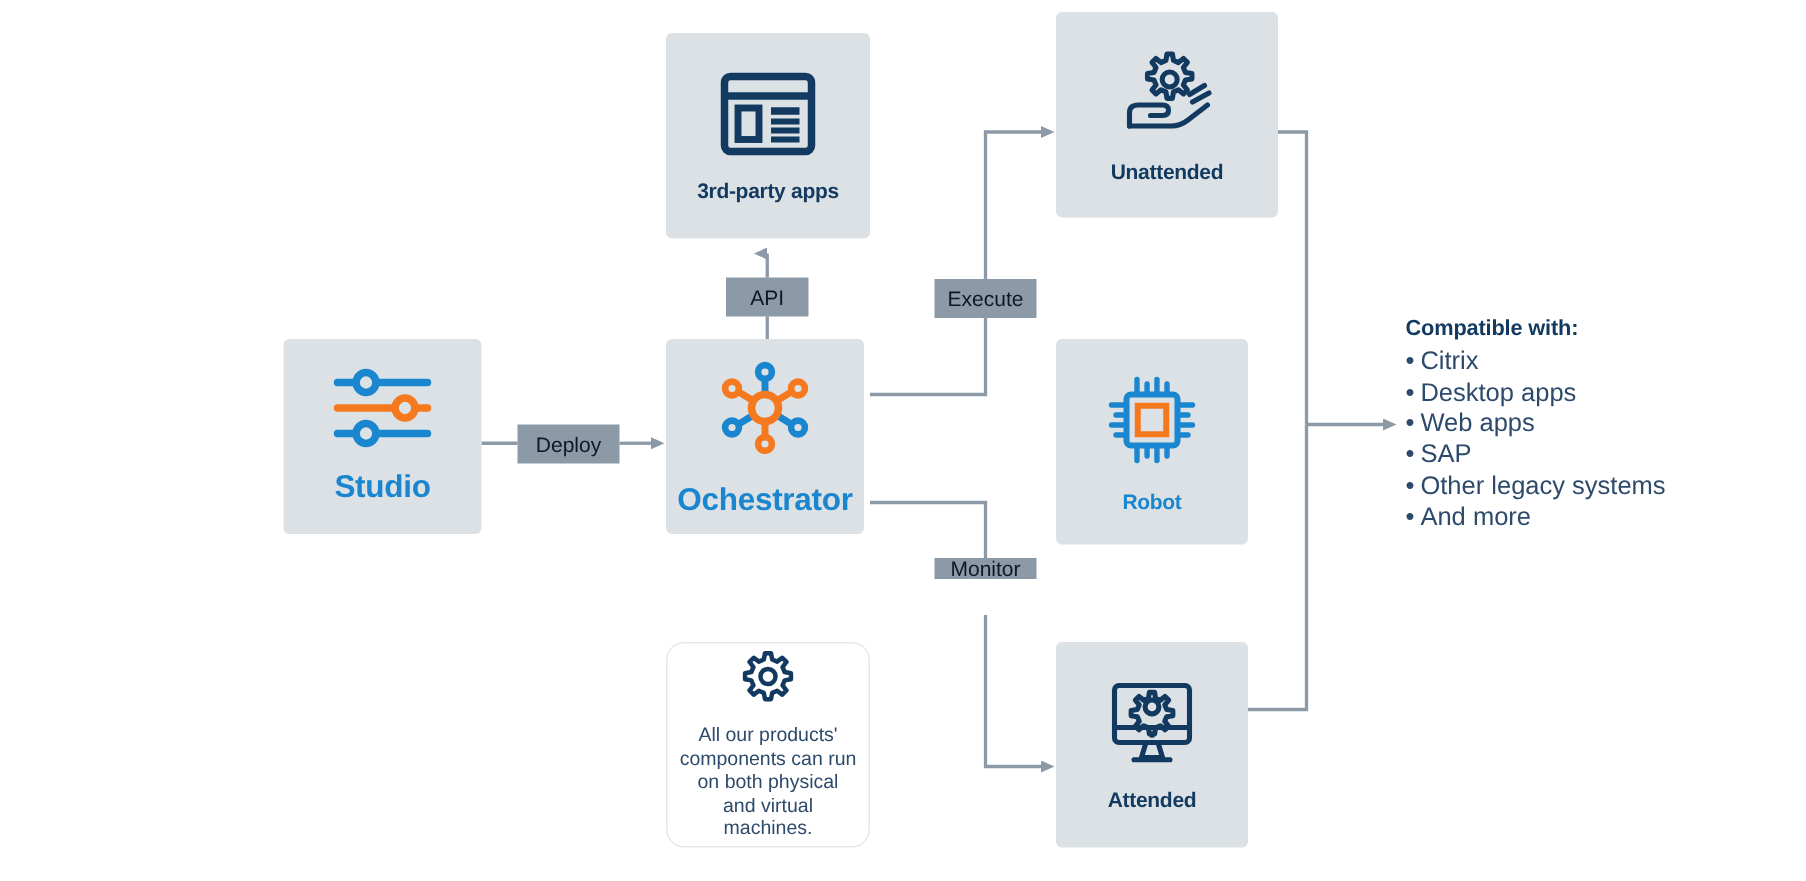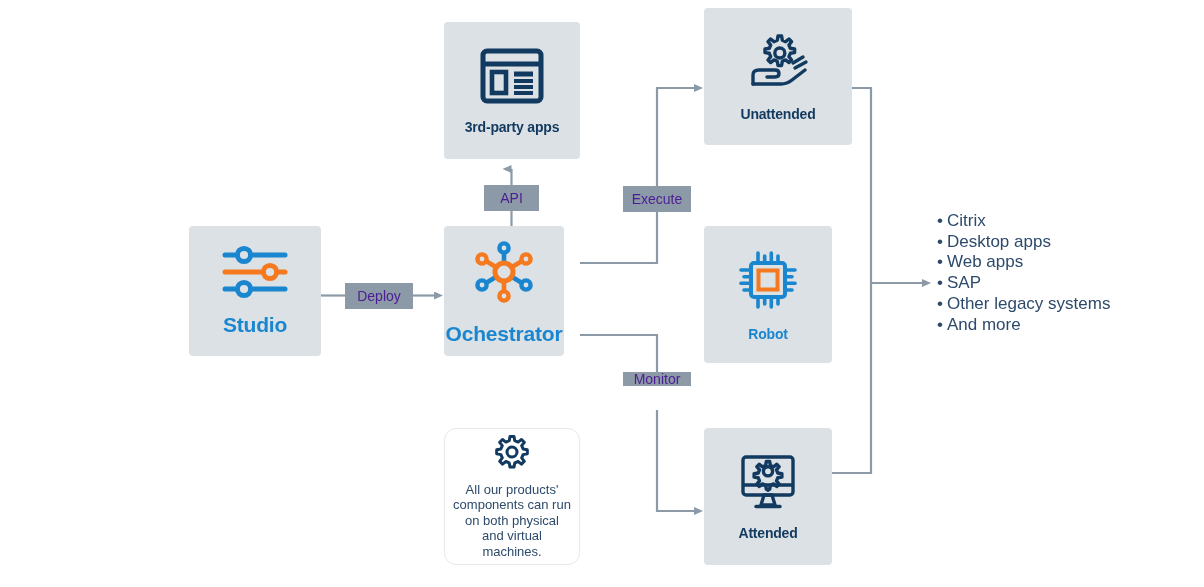--- a/index.html
+++ b/index.html
@@ -47,21 +47,21 @@
   .tile .caption {
     font-weight: bold;
     letter-spacing: -0.2px;
     text-align: center;
     white-space: nowrap;
   }
   .cap-navy { color: #12395f; }
   .cap-blue { color: #1a86d0; }
 
   #tile-studio      { left: 189px; top: 226px; width: 132px; height: 130px; }
-  #tile-orch        { left: 444px; top: 226px; width: 120px; height: 130px; }
+  #tile-orch        { left: 444px; top: 226px; width: 132px; height: 130px; }
   #tile-thirdparty  { left: 444px; top: 22px; width: 136px; height: 137px; }
   #tile-unattended  { left: 704px; top: 8px; width: 148px; height: 137px; }
   #tile-robot       { left: 704px; top: 226px; width: 128px; height: 137px; }
   #tile-attended    { left: 704px; top: 428px; width: 128px; height: 137px; }
 
   #tile-studio .caption,
   #tile-orch .caption { font-size: 21px; margin-top: 14px; }
   #tile-thirdparty .caption,
   #tile-unattended .caption,
   #tile-robot .caption,
@@ -91,21 +91,21 @@
     line-height: 15.5px;
     color: #2d4a6b;
     text-align: center;
   }
 
   
   .edge-label {
     position: absolute;
     z-index: 3;
     background: #8c99a6;
-    color: #4c1d95;
+    color: #0f172a;
     font-size: 14px;
     line-height: 1;
     display: flex;
     align-items: center;
     justify-content: center;
     white-space: nowrap;
     box-sizing: border-box;
   }
   #label-deploy  { left: 345px; top: 283px; width: 68px; height: 26px; }
   #label-api     { left: 484px; top: 185px; width: 55px; height: 26px; }
@@ -322,20 +322,21 @@
     </span>
     <span class="note-text">All our products' components can run on both physical and virtual machines.</span>
   </div>
 
   <div class="edge-label" id="label-deploy">Deploy</div>
   <div class="edge-label" id="label-api">API</div>
   <div class="edge-label" id="label-execute">Execute</div>
   <div class="edge-label" id="label-monitor">Monitor</div>
 
   <div id="compat">
+    <div class="compat-title">Compatible with:</div>
     <ul>
       <li>
         <span class="bullet">•</span><span>Citrix</span>
       </li>
       <li>
         <span class="bullet">•</span><span>Desktop apps</span>
       </li>
       <li>
         <span class="bullet">•</span><span>Web apps</span>
       </li>

